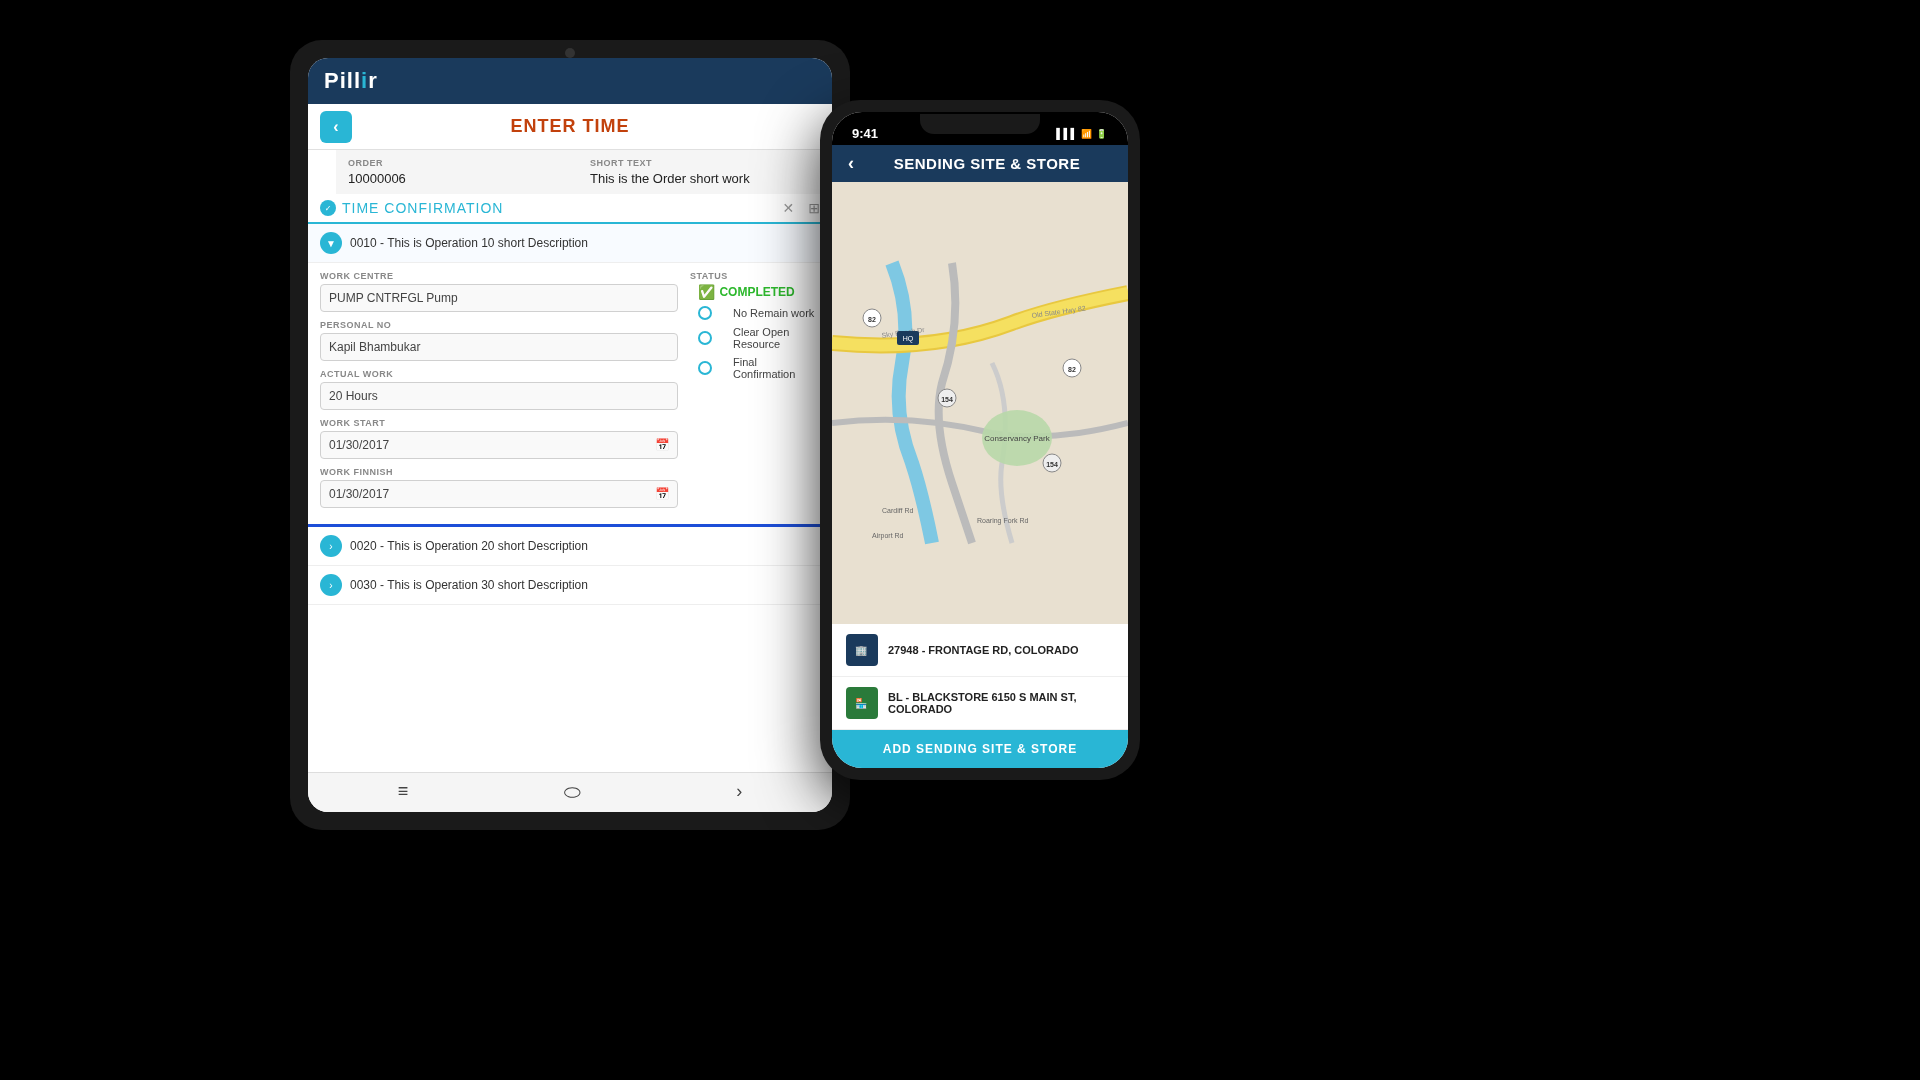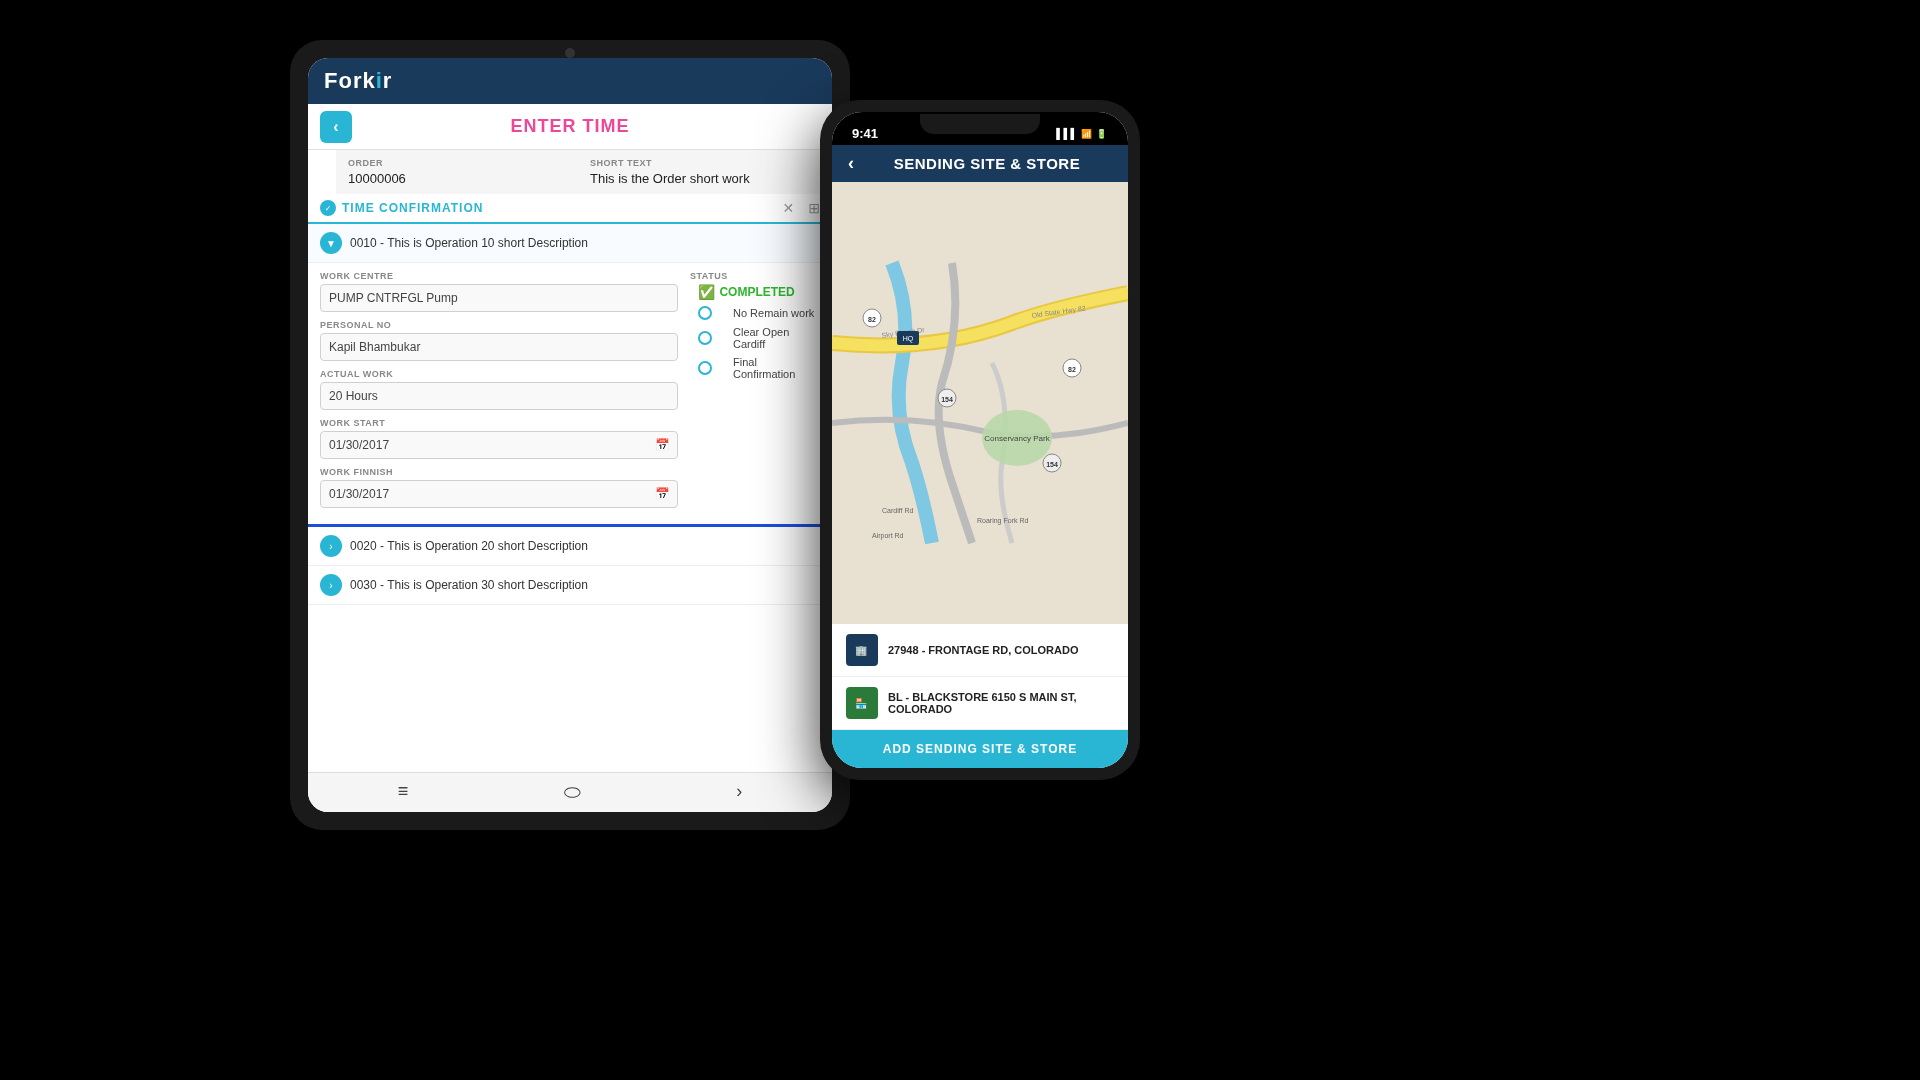--- a/index.html
+++ b/index.html
@@ -91,21 +91,21 @@
       display: flex;
       align-items: center;
       justify-content: center;
       color: #fff;
       font-size: 16px;
       font-weight: bold;
     }
     .tablet-title {
       font-size: 18px;
       font-weight: 700;
-      color: #ec4899;
+      color: #c2410c;
       letter-spacing: 1px;
       text-align: center;
     }
     .tablet-order-row {
       display: flex;
       padding: 8px 12px;
       gap: 12px;
       background: #f5f5f5;
       margin-left: 28px;
     }
@@ -139,22 +139,22 @@
       height: 16px;
       background: #29b6d5;
       border-radius: 50%;
       display: flex;
       align-items: center;
       justify-content: center;
       color: #fff;
       font-size: 8px;
     }
     .tablet-tab-label {
-      font-size: 12px;
-      font-weight: 700;
+      font-size: 14px;
+      font-weight: 400;
       color: #29b6d5;
       letter-spacing: 1px;
     }
     .tablet-content {
       flex: 1;
       overflow: hidden;
       padding: 0;
       display: flex;
       flex-direction: column;
     }
@@ -410,21 +410,21 @@
 </head>
 <body>
 
 <div class="scene">
 
   <div class="tablet">
     <div class="tablet-camera"></div>
     <div class="tablet-inner">
 
       <div class="tablet-header">
-        <div class="tablet-logo"><span style="font-size:22px;font-weight:700;color:#fff">Fork</span><span style="font-size:22px;font-weight:700;color:#29b6d5">i</span><span style="font-size:22px;font-weight:700;color:#fff">r</span></div>
+        <div class="tablet-logo"><span style="font-size:22px;font-weight:700;color:#fff">Pill</span><span style="font-size:22px;font-weight:700;color:#29b6d5">i</span><span style="font-size:22px;font-weight:700;color:#fff">r</span></div>
       </div>
 
       <div class="tablet-body">
 
         <div class="tablet-title-bar">
           <div class="tablet-back-btn">
             <span>‹</span>
           </div>
           <div class="tablet-title">ENTER TIME</div>
         </div>
@@ -496,21 +496,21 @@
                   <div class="status-completed">
                     <span style="font-size:14px">✅</span>
                     <span>COMPLETED</span>
                   </div>
                   <div class="status-option">
                     <div class="radio-circle"></div>
                     <span>No Remain work</span>
                   </div>
                   <div class="status-option">
                     <div class="radio-circle"></div>
-                    <span>Clear Open Cardiff</span>
+                    <span>Clear Open Resource</span>
                   </div>
                   <div class="status-option">
                     <div class="radio-circle"></div>
                     <span>Final Confirmation</span>
                   </div>
                 </div>
               </div>
             </div>
           </div>
 

